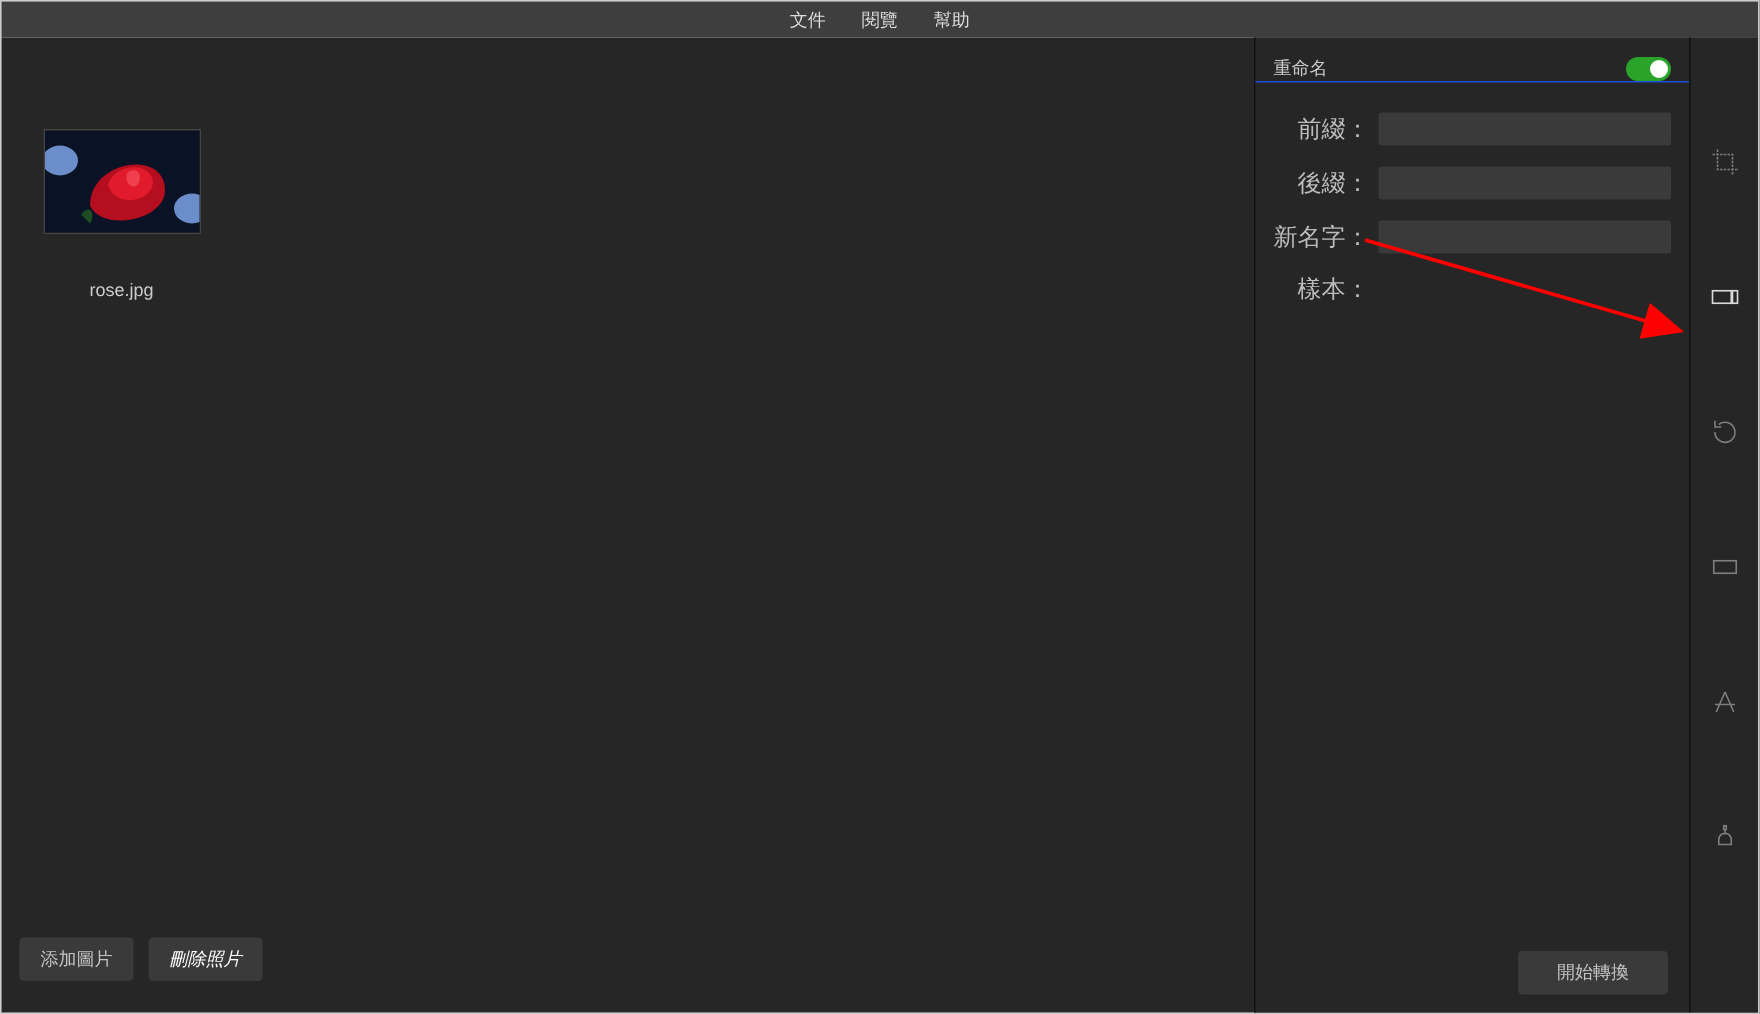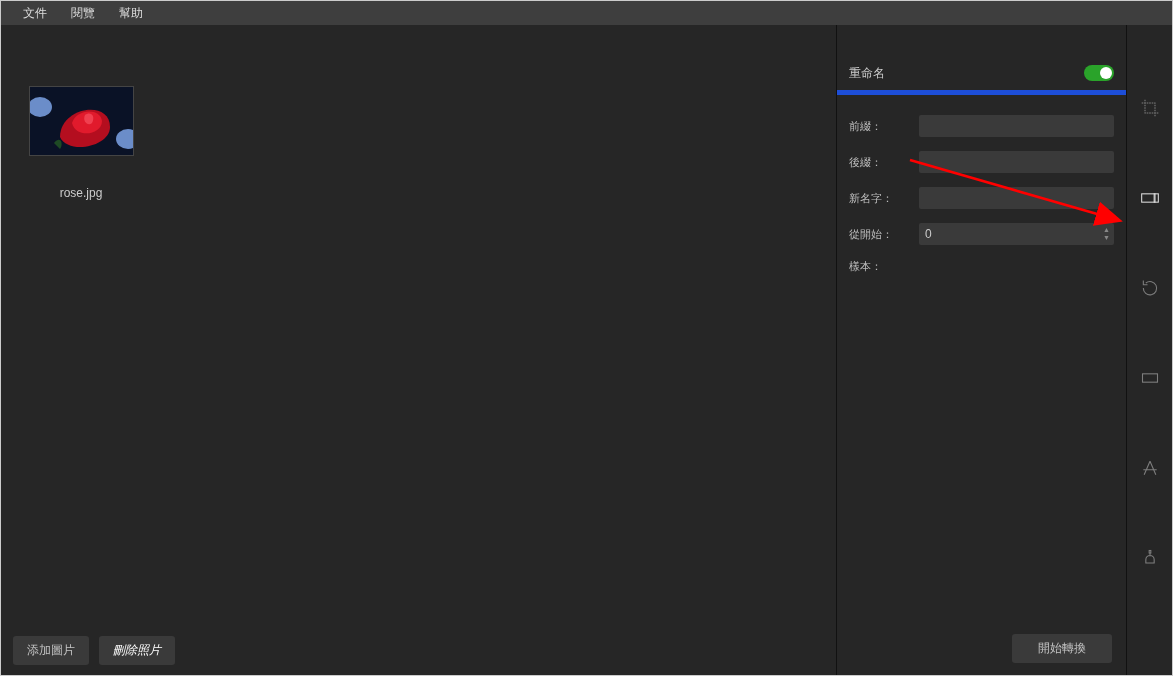--- a/index.html
+++ b/index.html
@@ -35,20 +35,21 @@
   width: 46px; height: 32px;
   display: flex; align-items: center; justify-content: center;
   font-size: 13px; color: #000;
 }
 .menubar {
   height: 24px;
   background: #3e3e3e;
   display: flex;
   align-items: center;
   padding: 0 10px;
+  justify-content: center;
 }
 .menubar .menu-item {
   color: #ddd;
   font-size: 12px;
   padding: 0 12px;
   line-height: 24px;
 }
 .workspace {
   flex: 1;
   background: #262626;
@@ -79,21 +80,21 @@
   height: 70px;
   background: #111;
   margin: 0 auto 30px auto;
   position: relative;
   overflow: hidden;
   border: 1px solid #444;
 }
 .bottom-bar {
   height: 50px;
   display: flex;
-  align-items: center;
+  align-items: flex-start;
   padding: 0 12px;
   gap: 10px;
 }
 .btn {
   background: #3a3a3a;
   color: #c4c4c4;
   border: none;
   padding: 6px 14px;
   border-radius: 3px;
   font-size: 12px;
@@ -104,24 +105,23 @@
   width: 290px;
   border-left: 1px solid #111;
   background: #262626;
   display: flex;
   flex-direction: column;
   padding: 0;
 }
 .panel-header {
   height: 30px;
   display: flex;
-  align-items: flex-start;
+  align-items: flex-end;
   padding: 0 12px;
-  border-bottom: 5px solid #1d4ed8;
-  margin-top: 40px;
+  border-bottom: 1px solid #1d4ed8;
 }
 .panel-header .title { color: #ccc; font-size: 12px; flex: 1; }
 .toggle {
   width: 30px; height: 16px;
   background: #2aa32a;
   border-radius: 8px;
   position: relative;
 }
 .toggle::after {
   content: '';
@@ -134,22 +134,23 @@
 .panel-body {
   padding: 20px 12px;
 }
 .form-row {
   display: flex;
   align-items: center;
   margin-bottom: 14px;
 }
 .form-row label {
   width: 70px;
+  text-align: right;
   color: #bdbdbd;
-  font-size: 11px;
+  font-size: 16px;
   padding-right: 6px;
 }
 .form-row .field {
   flex: 1;
   height: 22px;
   background: #3a3a3a;
   border: none;
   border-radius: 2px;
   color: #ccc;
   padding: 0 6px;
@@ -248,27 +249,20 @@
         </div>
         <div class="form-row">
           <label>後綴：</label>
           <input class="field" style="">
         </div>
         <div class="form-row">
           <label>新名字：</label>
           <input class="field" style="">
         </div>
         <div class="form-row">
-          <label>從開始：</label>
-          <div class="stepper" style="flex:1;">
-            <input class="field" style="width: 100%;" value="0">
-            <div class="arrows">▲<br>▼</div>
-          </div>
-        </div>
-        <div class="form-row">
           <label>樣本：</label>
           <div style="flex:1;"></div>
         </div>
       </div>
 
       <div class="convert-bar">
         <button class="btn" style="padding:6px 26px;">開始轉換</button>
       </div>
     </div>
 

